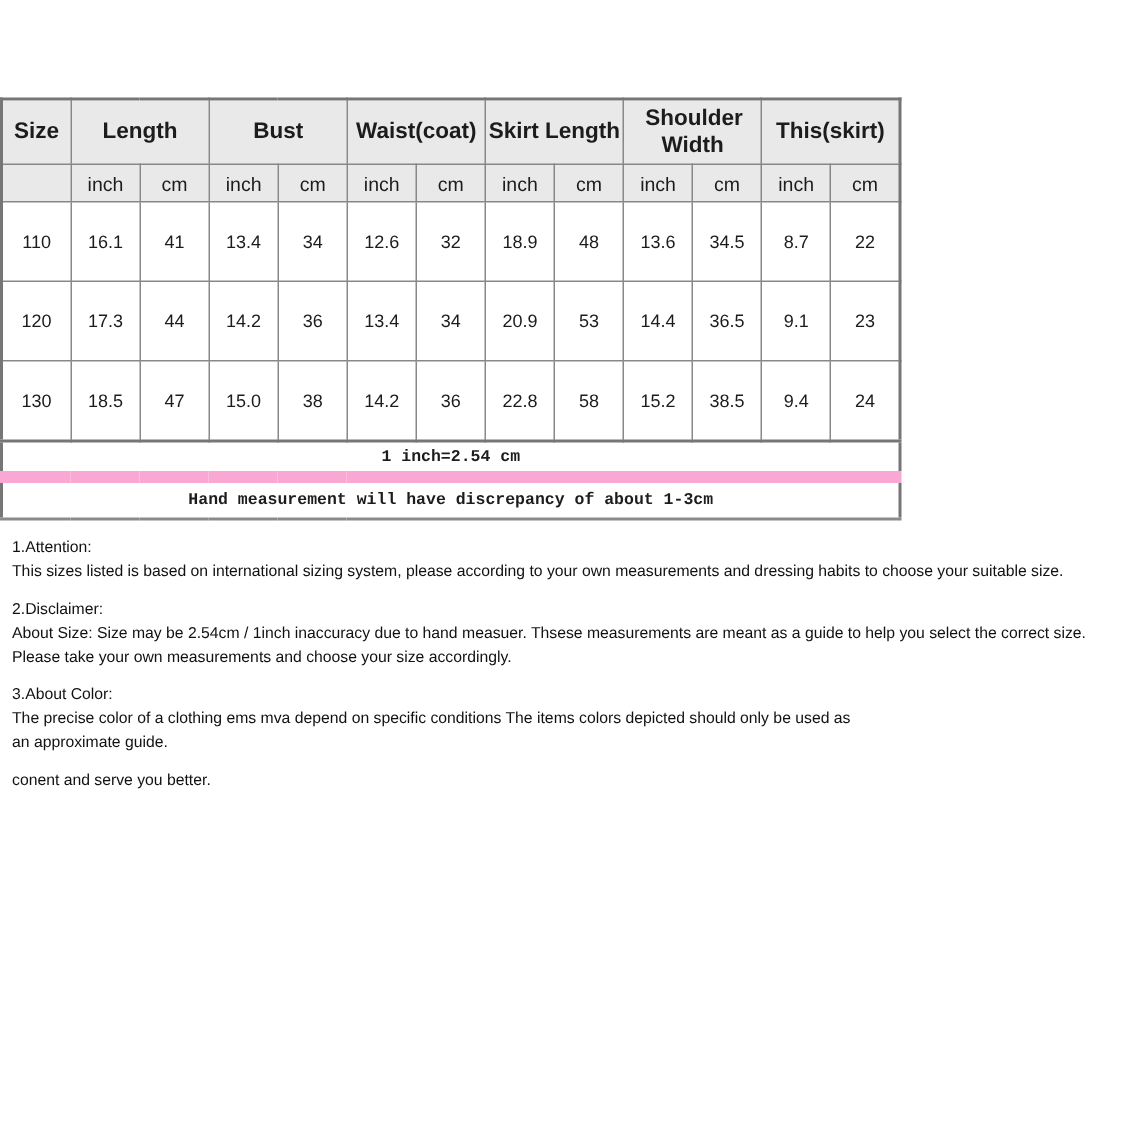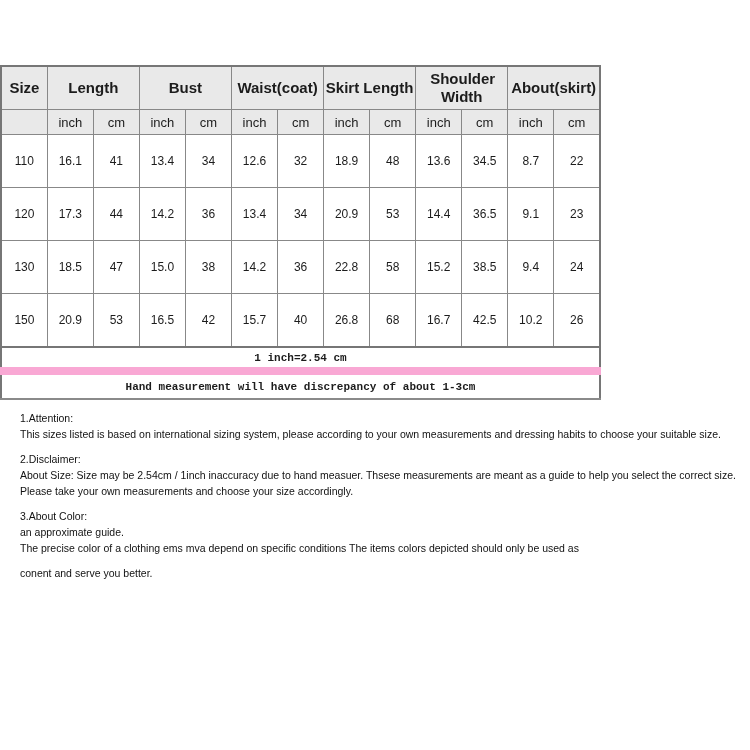--- a/index.html
+++ b/index.html
@@ -31,21 +31,21 @@
   tr.note-row td{
     font-family:"Liberation Mono","DejaVu Sans Mono",monospace;
     font-weight:bold;font-size:11px;background:#ffffff;
   }
   tr.note-row-1 td{height:19px;border-top:2px solid #767676;}
   tr.note-row-2 td{height:23px;border-top:8px solid #f9a8d4;border-bottom:2px solid #8a8a8a;}
   .notes{
     padding:10px 10px 0 8px;
     font-size:10.5px;line-height:16px;color:#111111;
   }
-  .note-section{margin:0 0 9px 12px;}
+  .note-section{margin:0 0 9px 0;}
   .note-line{white-space:nowrap;}
 </style>
 </head>
 <body>
 
 <table class="size-chart">
   <colgroup>
     <col style="width:7.73%">
       <col style="width:7.69%">
       <col style="width:7.69%">
@@ -61,21 +61,21 @@
     <col style="width:7.69%">
   </colgroup>
   <thead>
     <tr class="main-header">
       <th>Size</th>
       <th colspan="2">Length</th>
       <th colspan="2">Bust</th>
       <th colspan="2">Waist(coat)</th>
       <th colspan="2">Skirt Length</th>
       <th colspan="2" class="wrap">Shoulder Width</th>
-      <th colspan="2">About(skirt)</th>
+      <th colspan="2">This(skirt)</th>
     </tr>
     <tr class="sub-header">
       <th></th>
       <th>inch</th>
       <th>cm</th>
       <th>inch</th>
       <th>cm</th>
       <th>inch</th>
       <th>cm</th>
       <th>inch</th>
@@ -125,35 +125,20 @@
         <td>38</td>
         <td>14.2</td>
         <td>36</td>
         <td>22.8</td>
         <td>58</td>
         <td>15.2</td>
         <td>38.5</td>
         <td>9.4</td>
         <td>24</td>
       </tr>
-      <tr class="data-row">
-        <td>150</td>
-        <td>20.9</td>
-        <td>53</td>
-        <td>16.5</td>
-        <td>42</td>
-        <td>15.7</td>
-        <td>40</td>
-        <td>26.8</td>
-        <td>68</td>
-        <td>16.7</td>
-        <td>42.5</td>
-        <td>10.2</td>
-        <td>26</td>
-      </tr>
     </tbody>
   <tfoot>
     <tr class="note-row note-row-1">
       <td colspan="13">1 inch=2.54 cm</td>
     </tr>
     <tr class="note-row note-row-2">
       <td colspan="13">Hand measurement will have discrepancy of about 1-3cm</td>
     </tr>
   </tfoot>
 </table>
@@ -163,19 +148,19 @@
     <div class="note-line">1.Attention:</div>
     <div class="note-line">This sizes listed is based on international sizing system, please according to your own measurements and dressing habits to choose your suitable size.</div>
   </div>
   <div class="note-section">
     <div class="note-line">2.Disclaimer:</div>
     <div class="note-line">About Size: Size may be 2.54cm / 1inch inaccuracy due to hand measuer. Thsese measurements are meant as a guide to help you select the correct size.</div>
     <div class="note-line">Please take your own measurements and choose your size accordingly.</div>
   </div>
   <div class="note-section">
     <div class="note-line">3.About Color:</div>
+    <div class="note-line">The precise color of a clothing ems mva depend on specific conditions The items colors depicted should only be used as</div>
     <div class="note-line">an approximate guide.</div>
-    <div class="note-line">The precise color of a clothing ems mva depend on specific conditions The items colors depicted should only be used as</div>
   </div>
   <div class="note-section">
     <div class="note-line">conent and serve you better.</div>
   </div>
 </div>
 
 </body></html>

